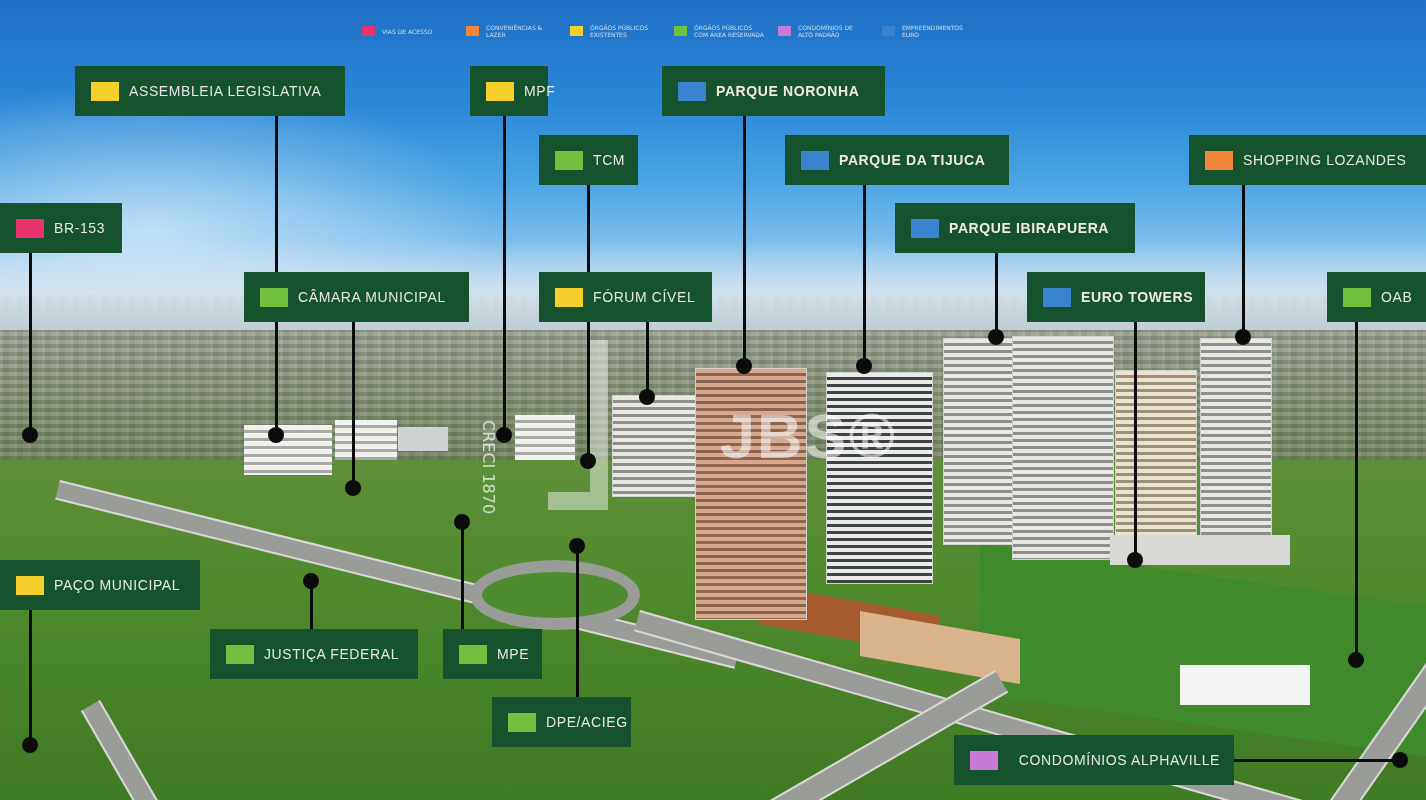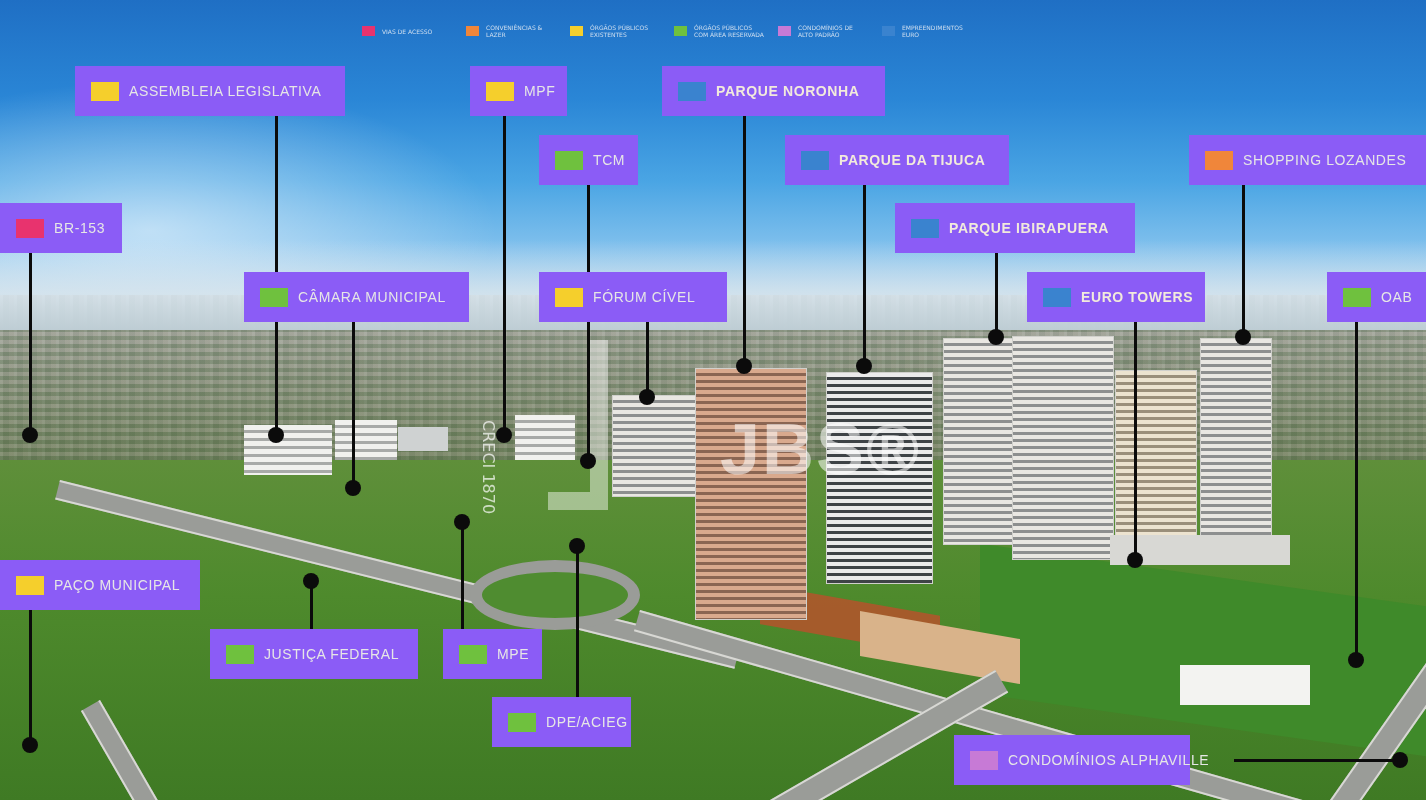--- a/index.html
+++ b/index.html
@@ -29,33 +29,33 @@
   .r2{left:640px;top:610px;width:800px;height:18px;transform:rotate(16deg);transform-origin:left top;}
   .r3{left:770px;top:800px;width:260px;height:22px;transform:rotate(-30deg);transform-origin:left top;}
   .r4{left:100px;top:700px;width:120px;height:18px;transform:rotate(60deg);transform-origin:left top;}
   .r5{left:1330px;top:800px;width:200px;height:22px;transform:rotate(-55deg);transform-origin:left top;}
   .roundabout{position:absolute;left:470px;top:560px;width:170px;height:70px;border-radius:50%;border:12px solid #9a9c98;box-sizing:border-box;background:#4f8c30;}
   .bldg{position:absolute;background:repeating-linear-gradient(180deg,#e9e7e2 0 4px,#8d8f8f 4px 7px);border:1px solid #d0d0cc;}
   .b-construct{background:repeating-linear-gradient(180deg,#d9a98d 0 4px,#8a6552 4px 7px);}
   .b-dark{background:repeating-linear-gradient(180deg,#ebebeb 0 4px,#3e4346 4px 7px);}
   .low{position:absolute;background:repeating-linear-gradient(180deg,#f1f1ee 0 5px,#a8aaa8 5px 8px);}
   .watermark{position:absolute;pointer-events:none;}
-  .wm-jbs{left:720px;top:400px;font-family:"Liberation Sans",sans-serif;font-weight:bold;font-size:72px;color:rgba(255,255,255,0.55);letter-spacing:2px;margin-top:8px;}
+  .wm-jbs{left:720px;top:400px;font-family:"Liberation Sans",sans-serif;font-weight:bold;font-size:63px;color:rgba(255,255,255,0.55);letter-spacing:2px;}
   .wm-conecta{left:725px;top:325px;font-family:"DejaVu Serif",serif;font-style:italic;font-size:40px;color:rgba(255,255,255,0.7);}
   .wm-creci{left:498px;top:420px;font-family:"DejaVu Sans",sans-serif;font-size:16px;color:rgba(255,255,255,0.7);transform:rotate(90deg);transform-origin:left top;}
   .wm-j{position:absolute;left:548px;top:340px;width:60px;height:170px;border:18px solid rgba(255,255,255,0.45);border-top:none;border-left:none;box-sizing:border-box;}
 
   
   .legend{position:absolute;top:24px;left:362px;display:flex;gap:14px;align-items:center;}
   .legend-item{display:flex;align-items:center;gap:7px;}
   .legend-swatch{width:13px;height:10px;display:inline-block;}
   .legend-label{font-size:6px;line-height:7px;color:#e8eef6;width:70px;text-transform:uppercase;opacity:0.85;}
 
   
-  .label{position:absolute;background:#8b5cf6;height:50px;display:flex;align-items:center;padding:0 14px 0 16px;box-sizing:border-box;gap:10px;z-index:5;}
+  .label{position:absolute;background:#14532d;height:50px;display:flex;align-items:center;padding:0 14px 0 16px;box-sizing:border-box;gap:10px;z-index:5;}
   .label .sw{width:28px;height:19px;display:inline-block;flex:0 0 auto;}
   .label .txt{font-family:"Liberation Sans",sans-serif;font-size:14px;color:#e6e6e6;letter-spacing:0.6px;white-space:nowrap;text-transform:uppercase;}
   .label .txt.bold{font-weight:bold;color:#f2eadc;}
   .line{position:absolute;background:#0b0b0b;width:3px;z-index:4;}
   .hline{position:absolute;background:#0b0b0b;height:3px;z-index:4;}
   .dot{position:absolute;width:16px;height:16px;border-radius:50%;background:#0b0b0b;z-index:4;margin-left:-8px;margin-top:-8px;}
 </style>
 </head>
 <body>
 
@@ -129,21 +129,21 @@
       <span class="txt">BR-153</span>
     </div>
     <div class="line" style="left: 29px; top: 253px; height: 182px;"></div>
     <div class="dot" style="left: 30px; top: 435px;"></div>
     <div class="label" style="left: 75px; top: 66px; width: 270px;">
       <span class="sw" style="background: rgb(245, 207, 44);"></span>
       <span class="txt">Assembleia Legislativa</span>
     </div>
     <div class="line" style="left: 275px; top: 116px; height: 319px;"></div>
     <div class="dot" style="left: 276px; top: 435px;"></div>
-    <div class="label" style="left: 470px; top: 66px; width: 97px;">
+    <div class="label" style="left: 470px; top: 66px; width: 78px;">
       <span class="sw" style="background: rgb(245, 207, 44);"></span>
       <span class="txt">MPF</span>
     </div>
     <div class="line" style="left: 503px; top: 116px; height: 319px;"></div>
     <div class="dot" style="left: 504px; top: 435px;"></div>
     <div class="label" style="left: 539px; top: 135px; width: 99px;">
       <span class="sw" style="background: rgb(111, 193, 62);"></span>
       <span class="txt">TCM</span>
     </div>
     <div class="line" style="left: 587px; top: 185px; height: 276px;"></div>
@@ -171,21 +171,21 @@
       <span class="txt">Shopping Lozandes</span>
     </div>
     <div class="line" style="left: 1242px; top: 185px; height: 152px;"></div>
     <div class="dot" style="left: 1243px; top: 337px;"></div>
     <div class="label" style="left: 244px; top: 272px; width: 225px;">
       <span class="sw" style="background: rgb(111, 193, 62);"></span>
       <span class="txt">Câmara Municipal</span>
     </div>
     <div class="line" style="left: 352px; top: 322px; height: 166px;"></div>
     <div class="dot" style="left: 353px; top: 488px;"></div>
-    <div class="label" style="left: 539px; top: 272px; width: 188px;">
+    <div class="label" style="left: 539px; top: 272px; width: 173px;">
       <span class="sw" style="background: rgb(245, 207, 44);"></span>
       <span class="txt">Fórum Cível</span>
     </div>
     <div class="line" style="left: 646px; top: 322px; height: 75px;"></div>
     <div class="dot" style="left: 647px; top: 397px;"></div>
     <div class="label" style="left: 1027px; top: 272px; width: 178px;">
       <span class="sw" style="background: rgb(58, 131, 207);"></span>
       <span class="txt bold">Euro Towers</span>
     </div>
     <div class="line" style="left: 1134px; top: 322px; height: 238px;"></div>
@@ -213,19 +213,19 @@
       <span class="txt">MPE</span>
     </div>
     <div class="line" style="left: 461px; top: 522px; height: 107px;"></div>
     <div class="dot" style="left: 462px; top: 522px;"></div>
     <div class="label" style="left: 492px; top: 697px; width: 139px;">
       <span class="sw" style="background: rgb(111, 193, 62);"></span>
       <span class="txt">DPE/ACIEG</span>
     </div>
     <div class="line" style="left: 576px; top: 546px; height: 151px;"></div>
     <div class="dot" style="left: 577px; top: 546px;"></div>
-    <div class="label" style="left: 954px; top: 735px; width: 236px; justify-content: space-between;">
+    <div class="label" style="left: 954px; top: 735px; width: 280px; justify-content: space-between;">
       <span class="sw" style="background: rgb(199, 122, 214);"></span>
       <span class="txt">Condomínios Alphaville</span>
     </div>
     <div class="hline" style="left: 1234px; top: 759px; width: 166px;"></div>
     <div class="dot" style="left: 1400px; top: 760px;"></div>
   </div>
 
 </body></html>

